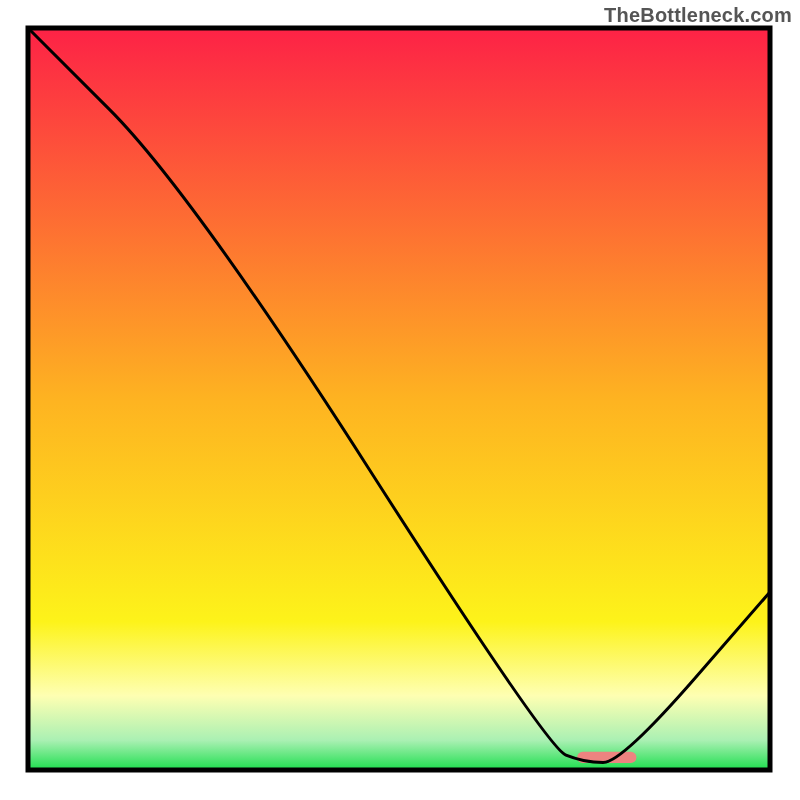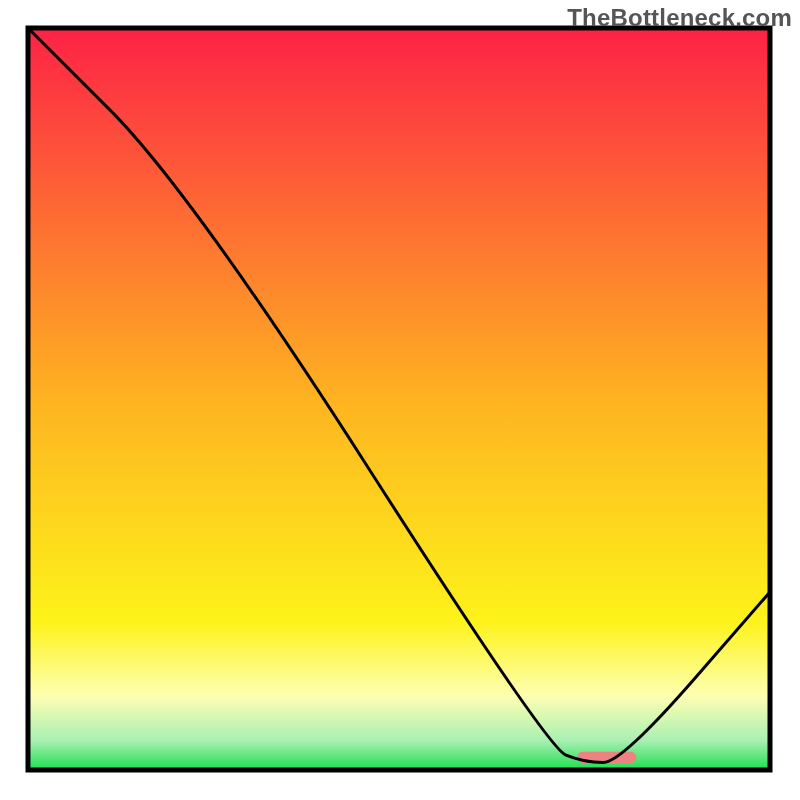--- a/index.html
+++ b/index.html
@@ -12,21 +12,21 @@
   }
   .chart-container {
     position: relative;
     width: 800px;
     height: 800px;
   }
   .watermark {
     position: absolute;
     top: 4px;
     right: 8px;
-    font-size: 24px;
+    font-size: 20px;
     font-weight: 600;
     color: #555555;
     letter-spacing: 0.2px;
     z-index: 5;
   }
   svg.plot {
     position: absolute;
     top: 0;
     left: 0;
     width: 800px;

